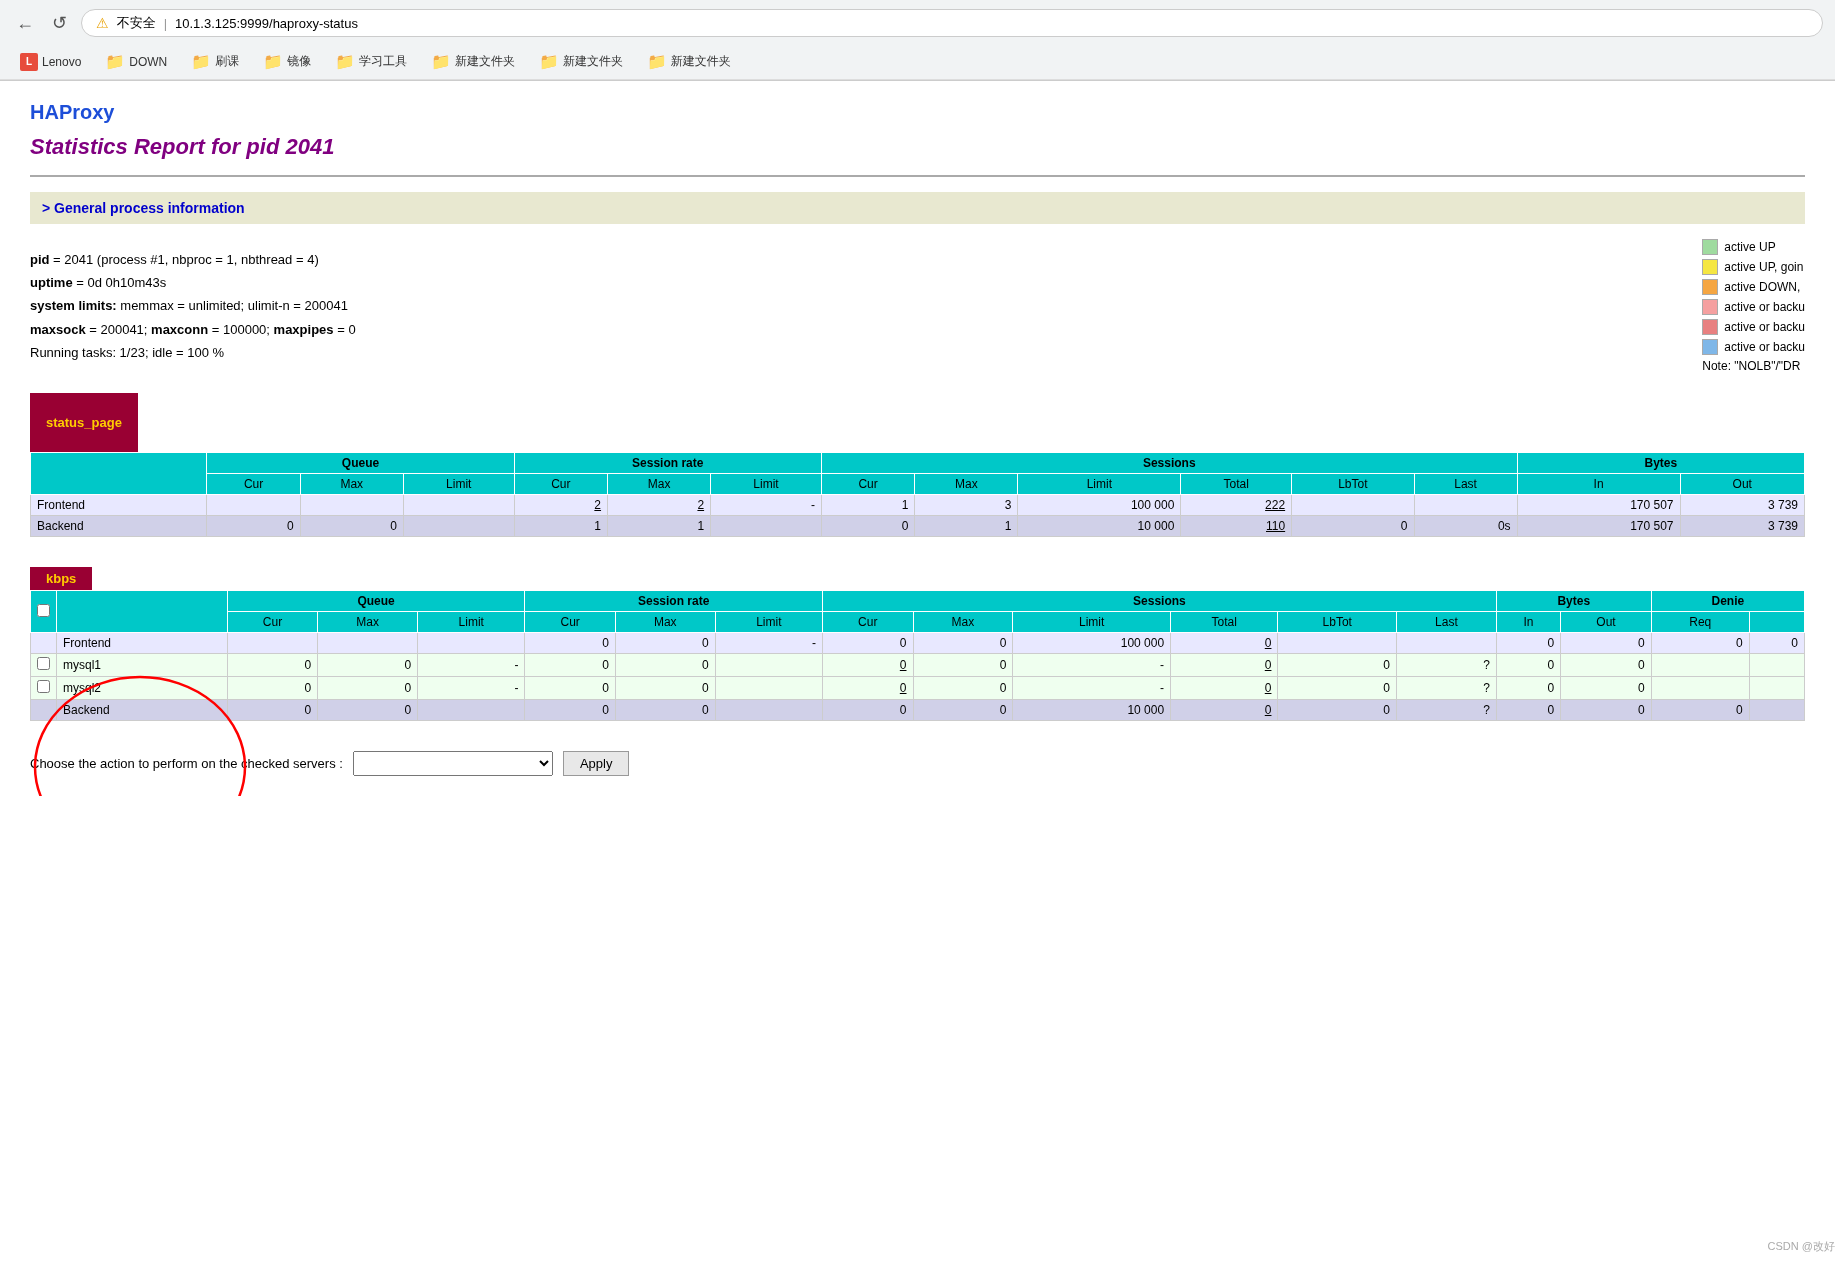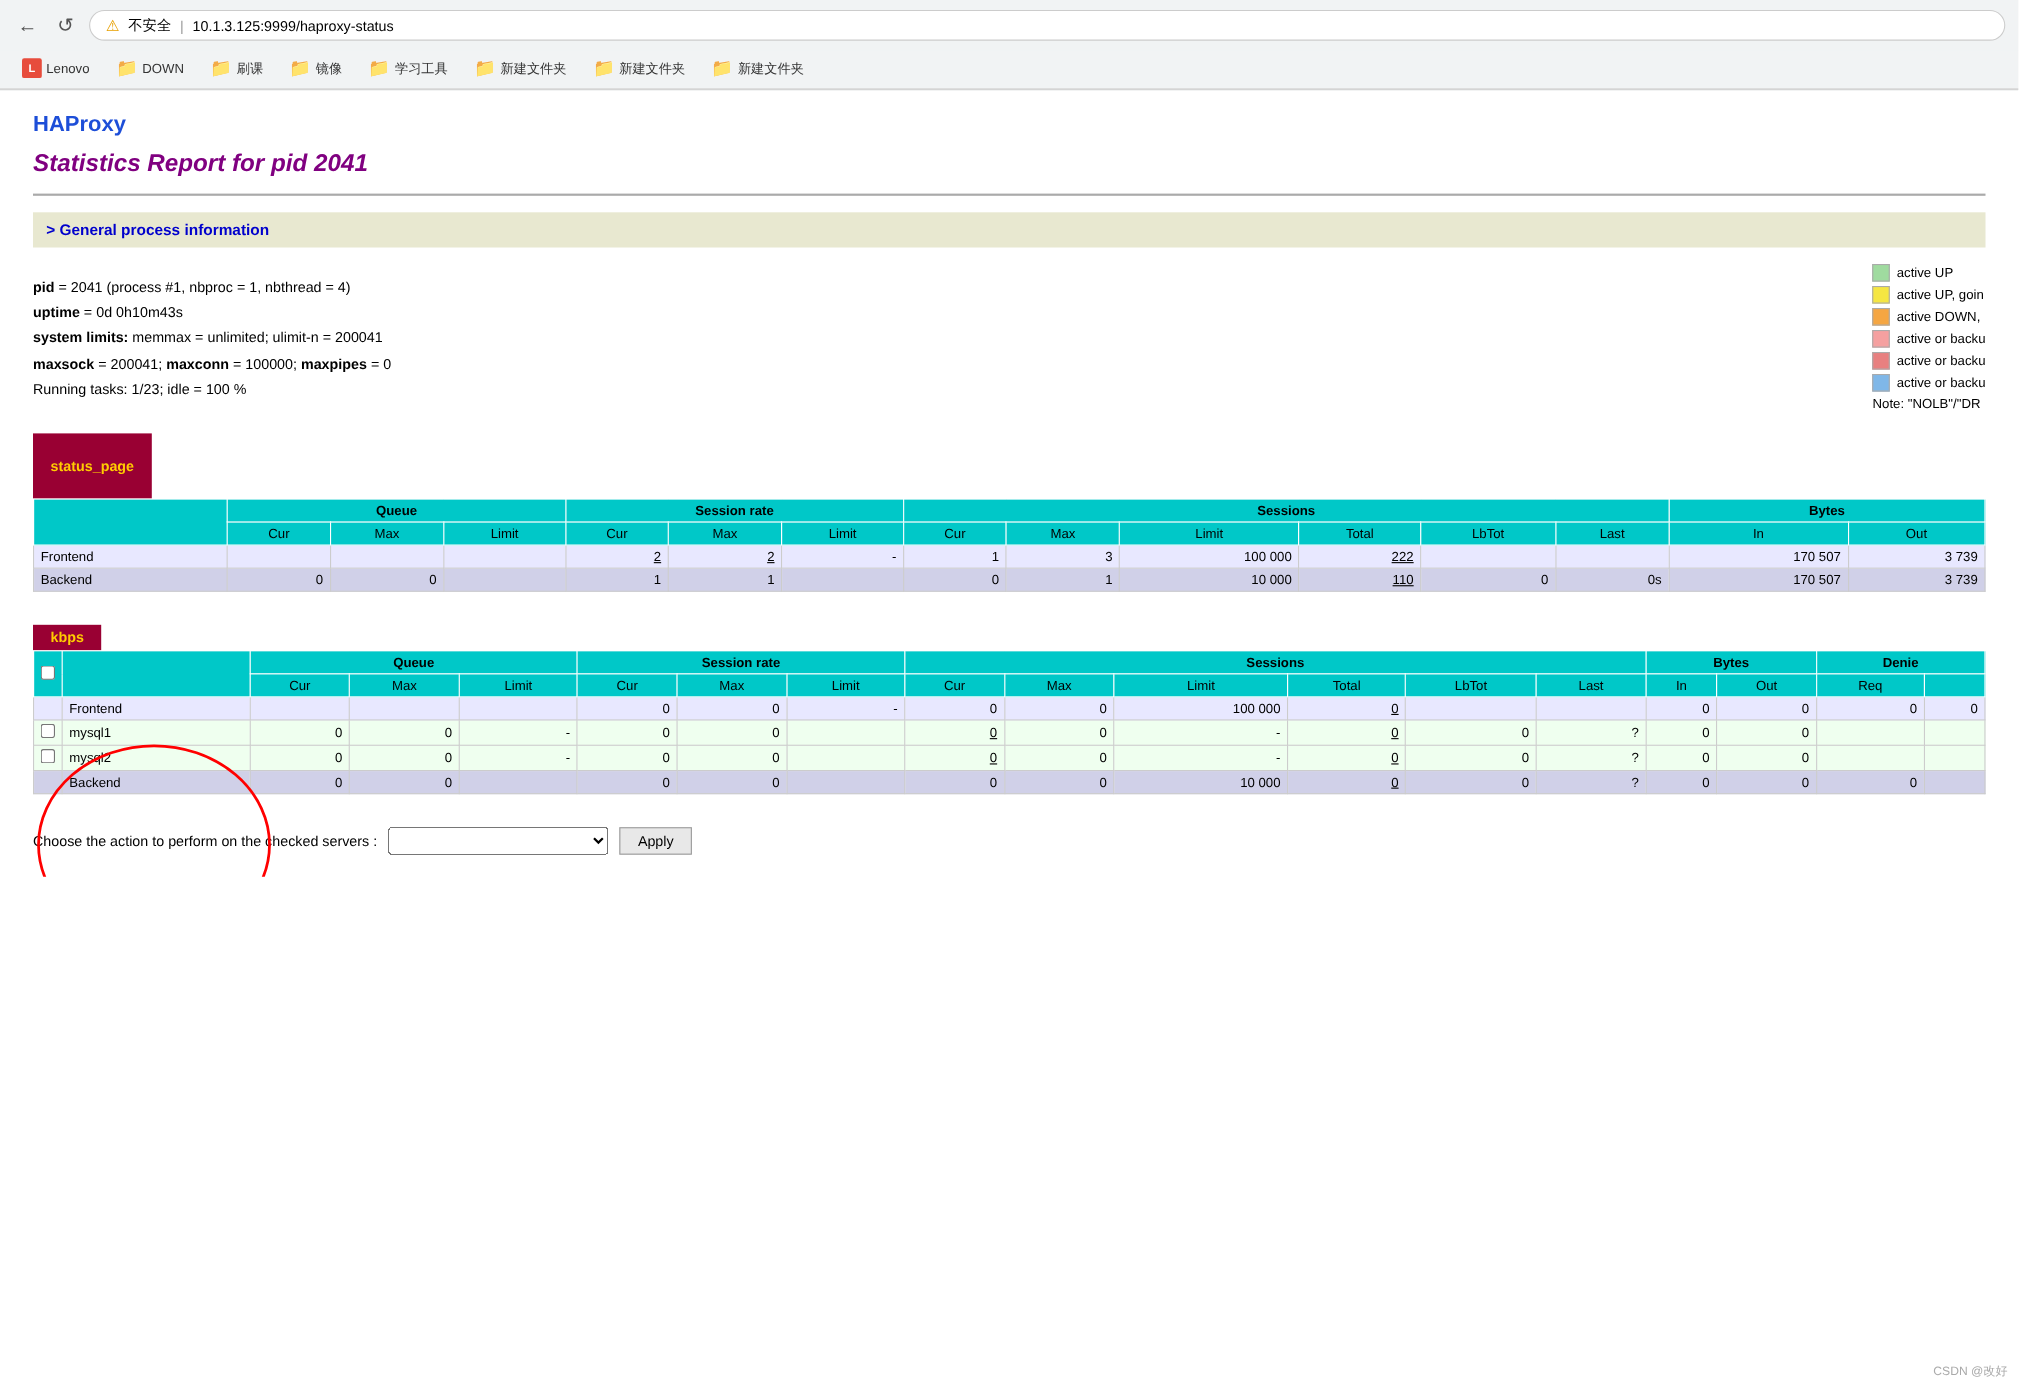--- a/index.html
+++ b/index.html
@@ -54,21 +54,21 @@
     .th-sub { background: #00b8b8; font-weight: normal; }
 
     
     .checkbox-col { width: 24px; text-align: center; }
 
     
     .action-bar { display: flex; align-items: center; gap: 10px; margin-top: 10px; font-size: 13px; }
     .action-select { padding: 3px 8px; font-size: 13px; min-width: 200px; }
     .action-btn { background: #e8e8e8; border: 1px solid #999; padding: 4px 16px; cursor: pointer; font-size: 13px; }
 
-    .csdn-watermark { position: fixed; bottom: 10px; right: 10px; font-size: 11px; color: #aaa; }
+    .csdn-watermark { position: fixed; bottom: 10px; right: 0; font-size: 11px; color: #aaa; }
   </style>
 </head>
 <body>
 
 <div class="browser-chrome">
   <div class="browser-toolbar">
     <button class="browser-btn">←</button>
     <button class="browser-btn">↺</button>
     <div class="address-bar">
       <span class="warn-icon">⚠</span>

